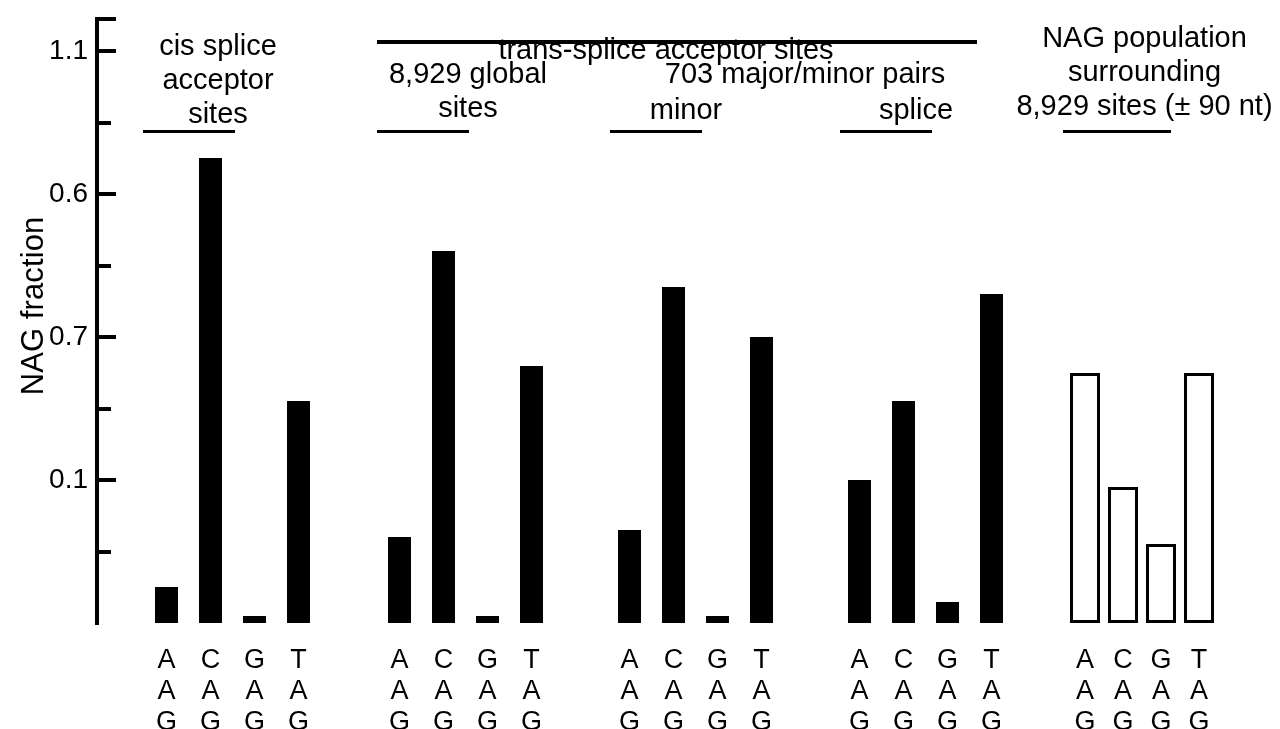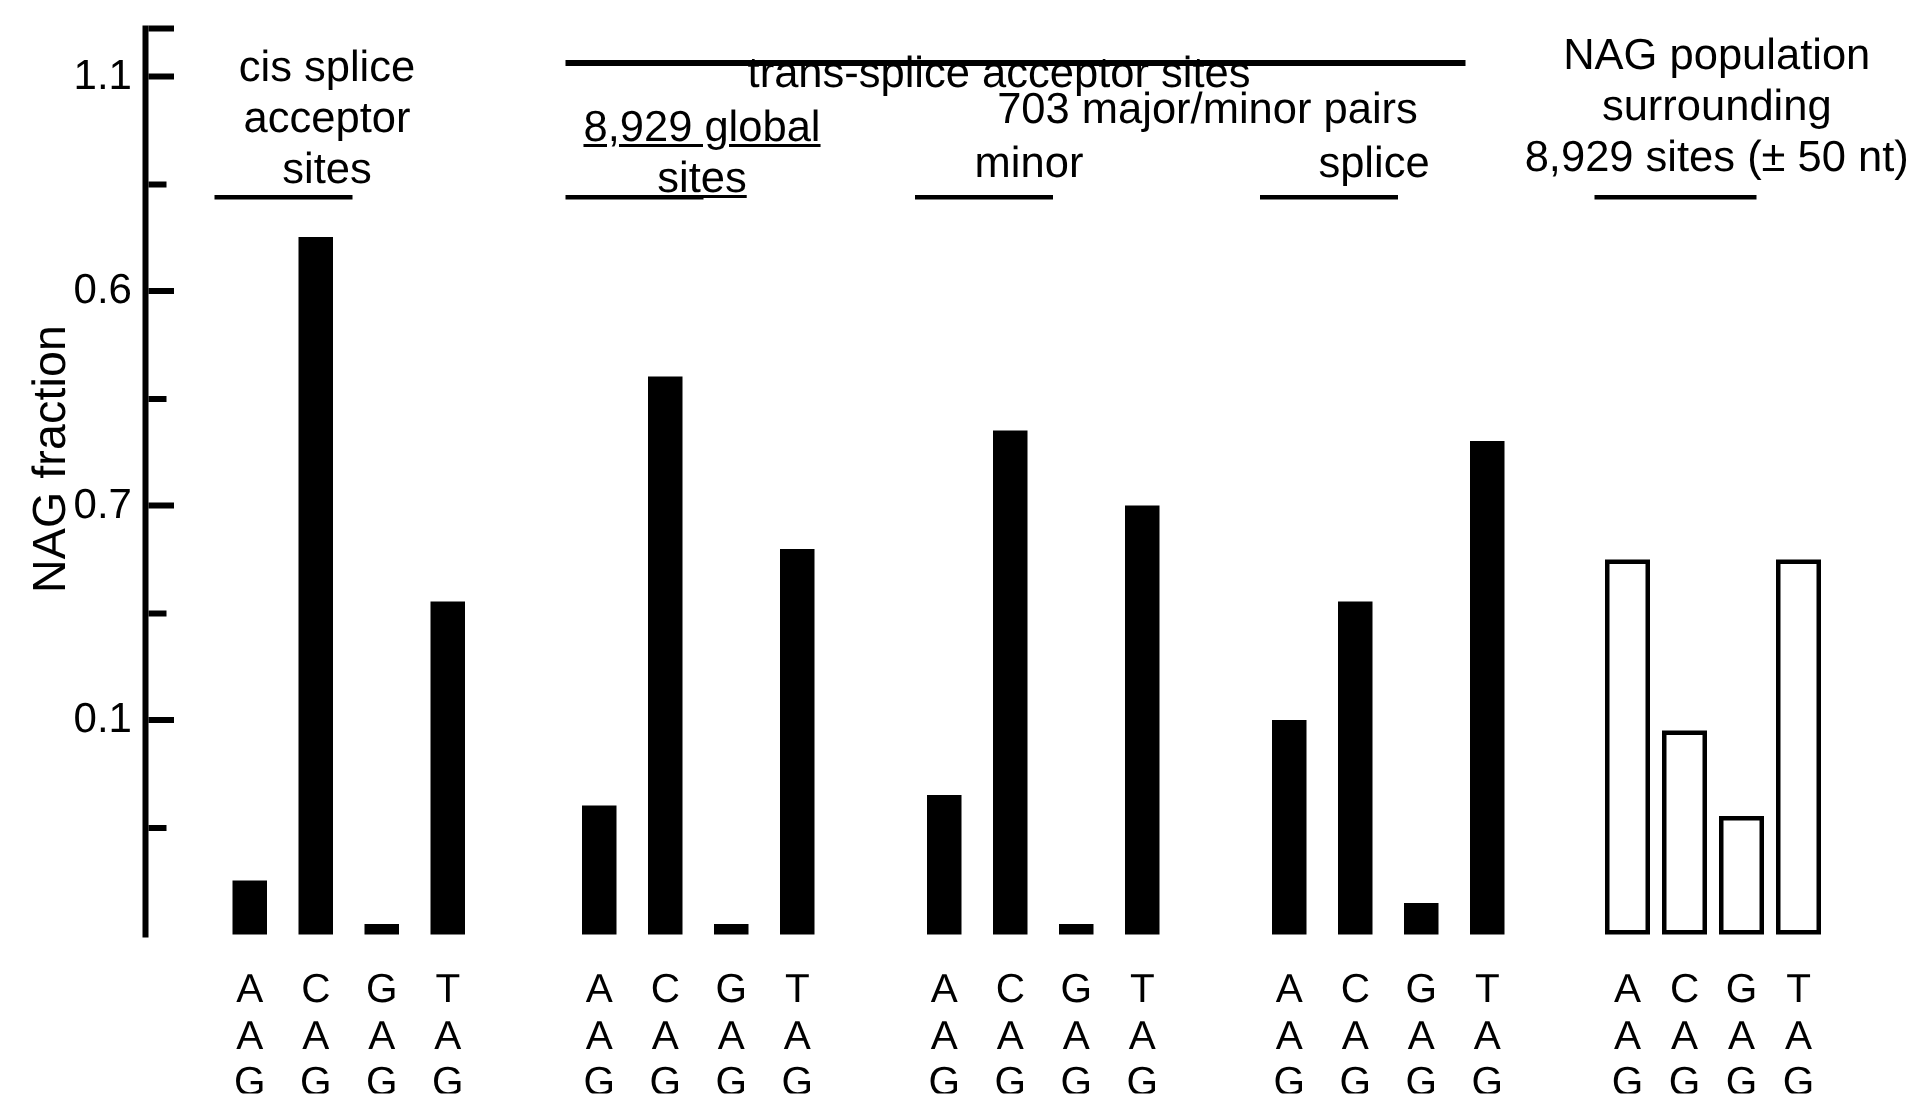--- a/index.html
+++ b/index.html
@@ -78,30 +78,30 @@
     </div>
 
   <div id="headers-layer">
     <div class="grp-title" id="span-title" style="left:336px;top:4px;width:660px;margin-top:28px;">trans-splice acceptor sites</div>
     <div class="rule" id="span-rule" style="left:377px;top:40px;width:600px;"></div>
     <div class="grp-title" id="pairs-title" style="left:635px;top:56px;width:340px;">703 major/minor pairs</div>
   <div class="grp-title" style="left: 128px; top: 28px; width: 180px;">cis splice
 acceptor
 sites</div>
       <div class="rule thin" style="left: 143px; top: 130px; width: 92px;"></div>
-      <div class="grp-title" style="left: 363px; top: 68px; width: 210px; text-decoration: underline;">8,929 global
+      <div class="grp-title" style="left: 363px; top: 56px; width: 210px;">8,929 global
 sites</div>
       <div class="rule thin" style="left: 377px; top: 130px; width: 92px;"></div>
       <div class="grp-title" style="left: 596px; top: 92px; width: 180px;">minor</div>
       <div class="rule thin" style="left: 610px; top: 130px; width: 92px;"></div>
       <div class="grp-title" style="left: 826px; top: 92px; width: 180px;">splice</div>
       <div class="rule thin" style="left: 840px; top: 130px; width: 92px;"></div>
       <div class="grp-title" style="left: 1012px; top: 20px; width: 265px;">NAG population
 surrounding
-8,929 sites (± 50 nt)</div>
+8,929 sites (± 90 nt)</div>
       <div class="rule thin" style="left: 1063px; top: 130px; width: 108px;"></div>
     </div>
 
   <div class="plot" id="bars-layer">
       <div class="bar filled" style="left: 155px; top: 587.25px; width: 23px; height: 35.75px;"></div>
       <div class="bar filled" style="left: 199px; top: 158.25px; width: 23px; height: 464.75px;"></div>
       <div class="bar filled" style="left: 243px; top: 615.85px; width: 23px; height: 7.15px;"></div>
       <div class="bar filled" style="left: 287px; top: 401.35px; width: 23px; height: 221.65px;"></div>
       <div class="bar filled" style="left: 388px; top: 537.2px; width: 23px; height: 85.8px;"></div>
       <div class="bar filled" style="left: 432px; top: 251.2px; width: 23px; height: 371.8px;"></div>

